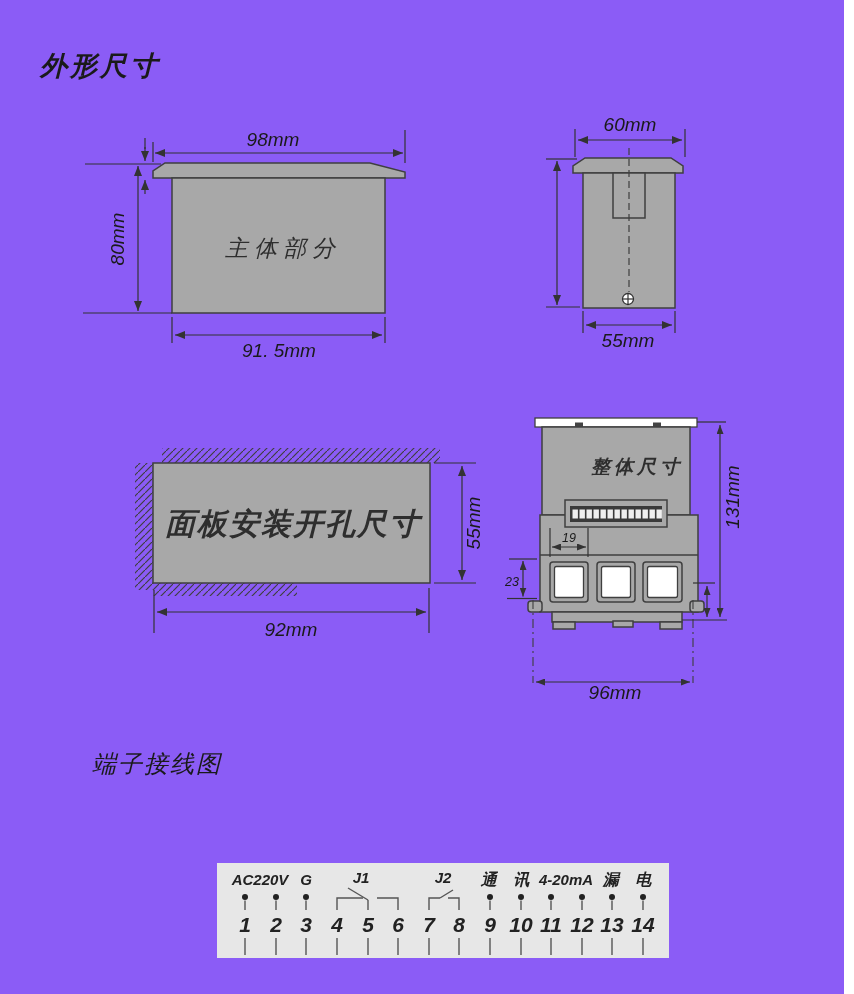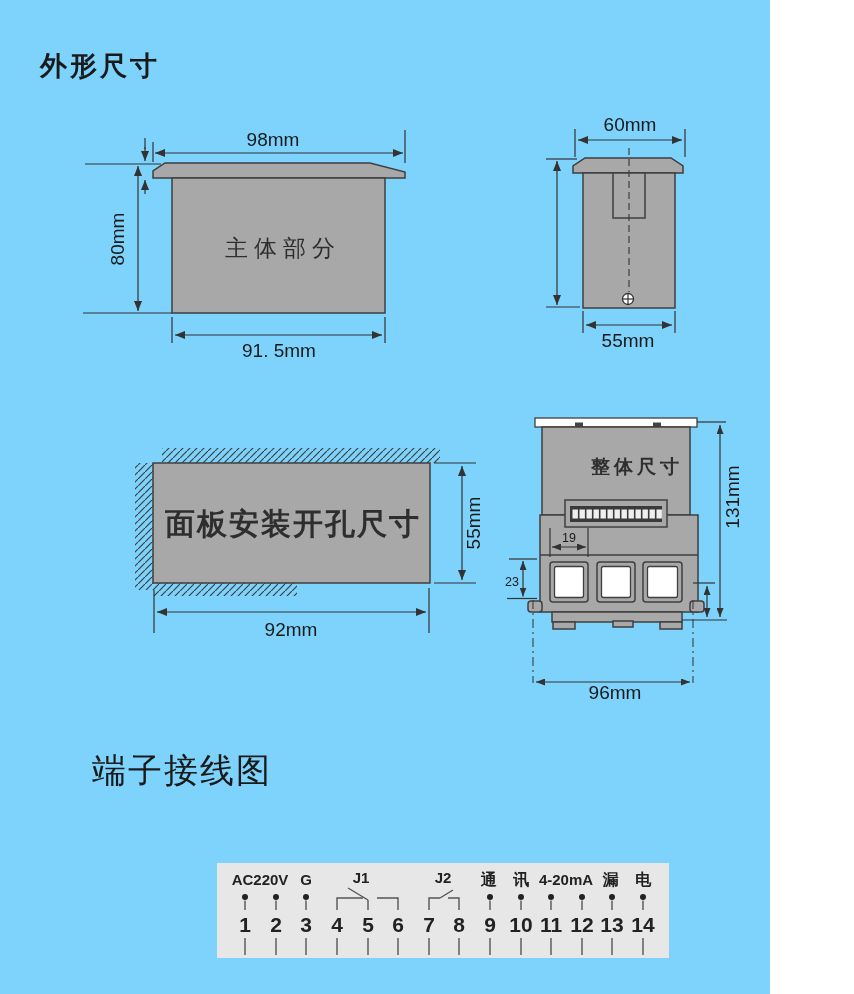--- a/index.html
+++ b/index.html
@@ -1,20 +1,20 @@
 <!DOCTYPE html>
 <html style="--device-fill: #a8a8a8; --device-border: #3f3f3f; --dim-line: #333333; --terminal-bg: #e7e7e7; --text: #1a1a1a;"><head>
 <meta charset="utf-8">
 <style>
   html,body{margin:0;padding:0;background:#fff;}
-  .page{position:relative;width:770px;height:994px;background:#7dd3fc;overflow:hidden;
-        font-family:"Liberation Sans",sans-serif;color:var(--text,#1a1a1a);}
+  .page{position:relative;width:844px;height:994px;background:#8b5cf6;overflow:hidden;
+        font-family:"Liberation Sans",sans-serif;color:var(--text,#1a1a1a);font-style:italic;}
   .h-outline{position:absolute;left:40px;top:48px;margin:0;font-size:27px;font-weight:bold;
              letter-spacing:3px;font-family:"Liberation Sans",sans-serif;}
-  .h-wiring{position:absolute;left:92px;top:748px;margin:0;font-size:34px;font-weight:normal;
+  .h-wiring{position:absolute;left:92px;top:748px;margin:0;font-size:24px;font-weight:normal;
             letter-spacing:2px;font-family:"Liberation Serif",serif;}
   svg{position:absolute;overflow:visible;}
   .svg-front{left:75px;top:105px;}
   .svg-side{left:520px;top:105px;}
   .svg-cutout{left:110px;top:430px;}
   .svg-rear{left:495px;top:405px;}
   .svg-wiring{left:215px;top:858px;}
   .devfill{fill:var(--device-fill,#a8a8a8);stroke:var(--device-border,#3f3f3f);stroke-width:1.5;}
   .devline{stroke:var(--device-border,#3f3f3f);stroke-width:1.3;fill:none;}
   .whitefill{fill:#ffffff;stroke:var(--device-border,#3f3f3f);stroke-width:1.3;}

